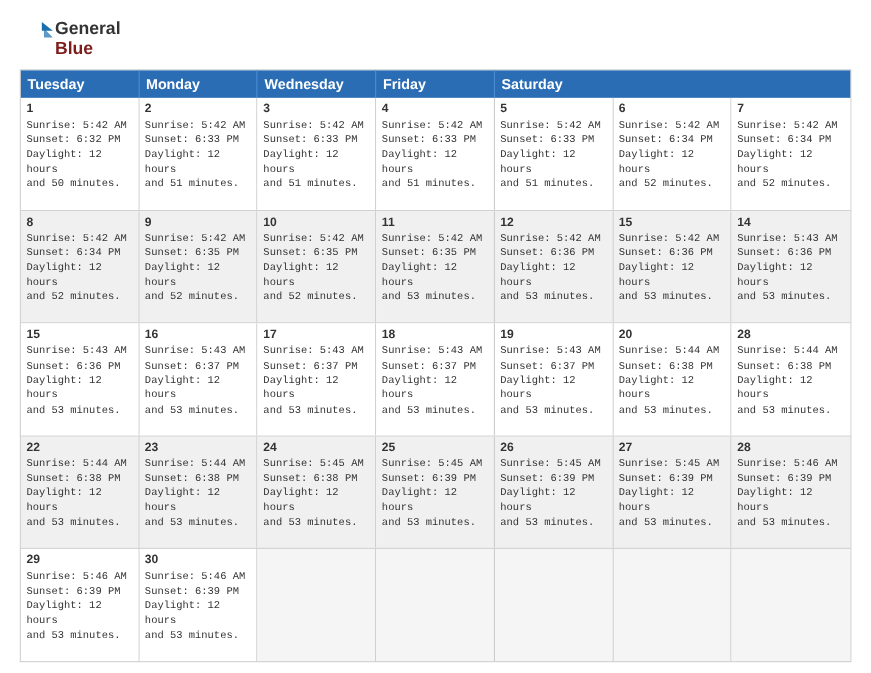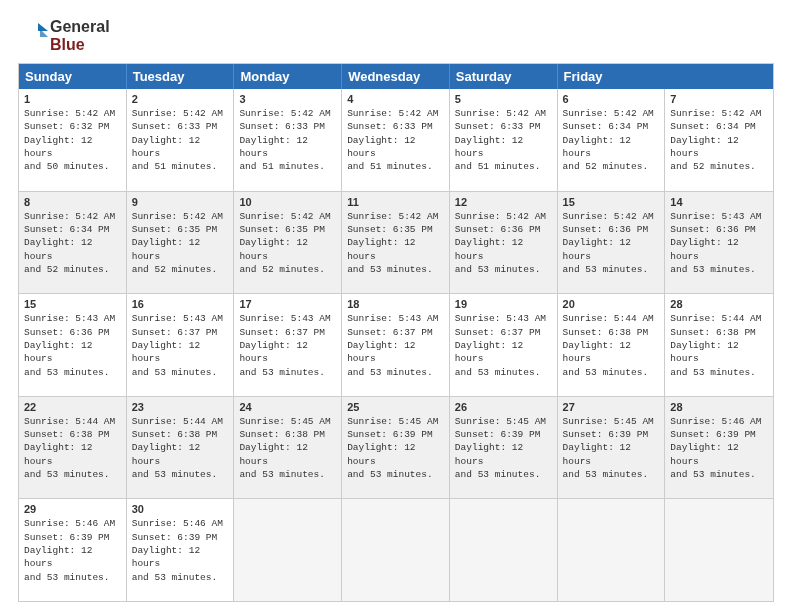--- a/index.html
+++ b/index.html
@@ -94,45 +94,44 @@
       color: #333;
       font-family: Liberation Mono, monospace;
     }
   </style>
 </head>
 <body>
 
 <div class="page">
   <div class="header">
     <div class="logo">
-  <div style="display:flex;align-items:flex-end;">
+  <div style="display:flex;align-items:flex-start;">
     <svg width="32" height="32" viewBox="0 0 32 32">
       <polygon points="20,2 30,10 20,10" fill="#1a6faf"></polygon>
       <polygon points="22,8 30,16 22,16" fill="#1a6faf" opacity="0.7"></polygon>
     </svg>
     <div style="display:flex;flex-direction:column;line-height:1.1;">
       <span style="font-size:16px;font-weight:bold;color:#333;">General</span>
       <span style="font-size:16px;font-weight:bold;color:#7f1d1d;">Blue</span>
     </div>
   </div>
 </div>
     <div class="title-block">
       <div class="month-title"></div>
       <div class="location"></div>
     </div>
   </div>
 
   <div class="calendar">
     <div class="cal-header-row">
-    <div class="cal-header-cell">Sunday</div>
         <div class="cal-header-cell">Tuesday</div>
         <div class="cal-header-cell">Monday</div>
         <div class="cal-header-cell">Wednesday</div>
+        <div class="cal-header-cell">Friday</div>
         <div class="cal-header-cell">Saturday</div>
-        <div class="cal-header-cell">Friday</div>
       </div>
     <div class="cal-body">
     <div class="cal-row">
           <div class="cal-cell">
             <span class="day-num">1</span>
             <div class="cell-text" style="white-space: pre-line;">Sunrise: 5:42 AM
 Sunset: 6:32 PM
 Daylight: 12 hours
 and 50 minutes.</div>
           </div>

